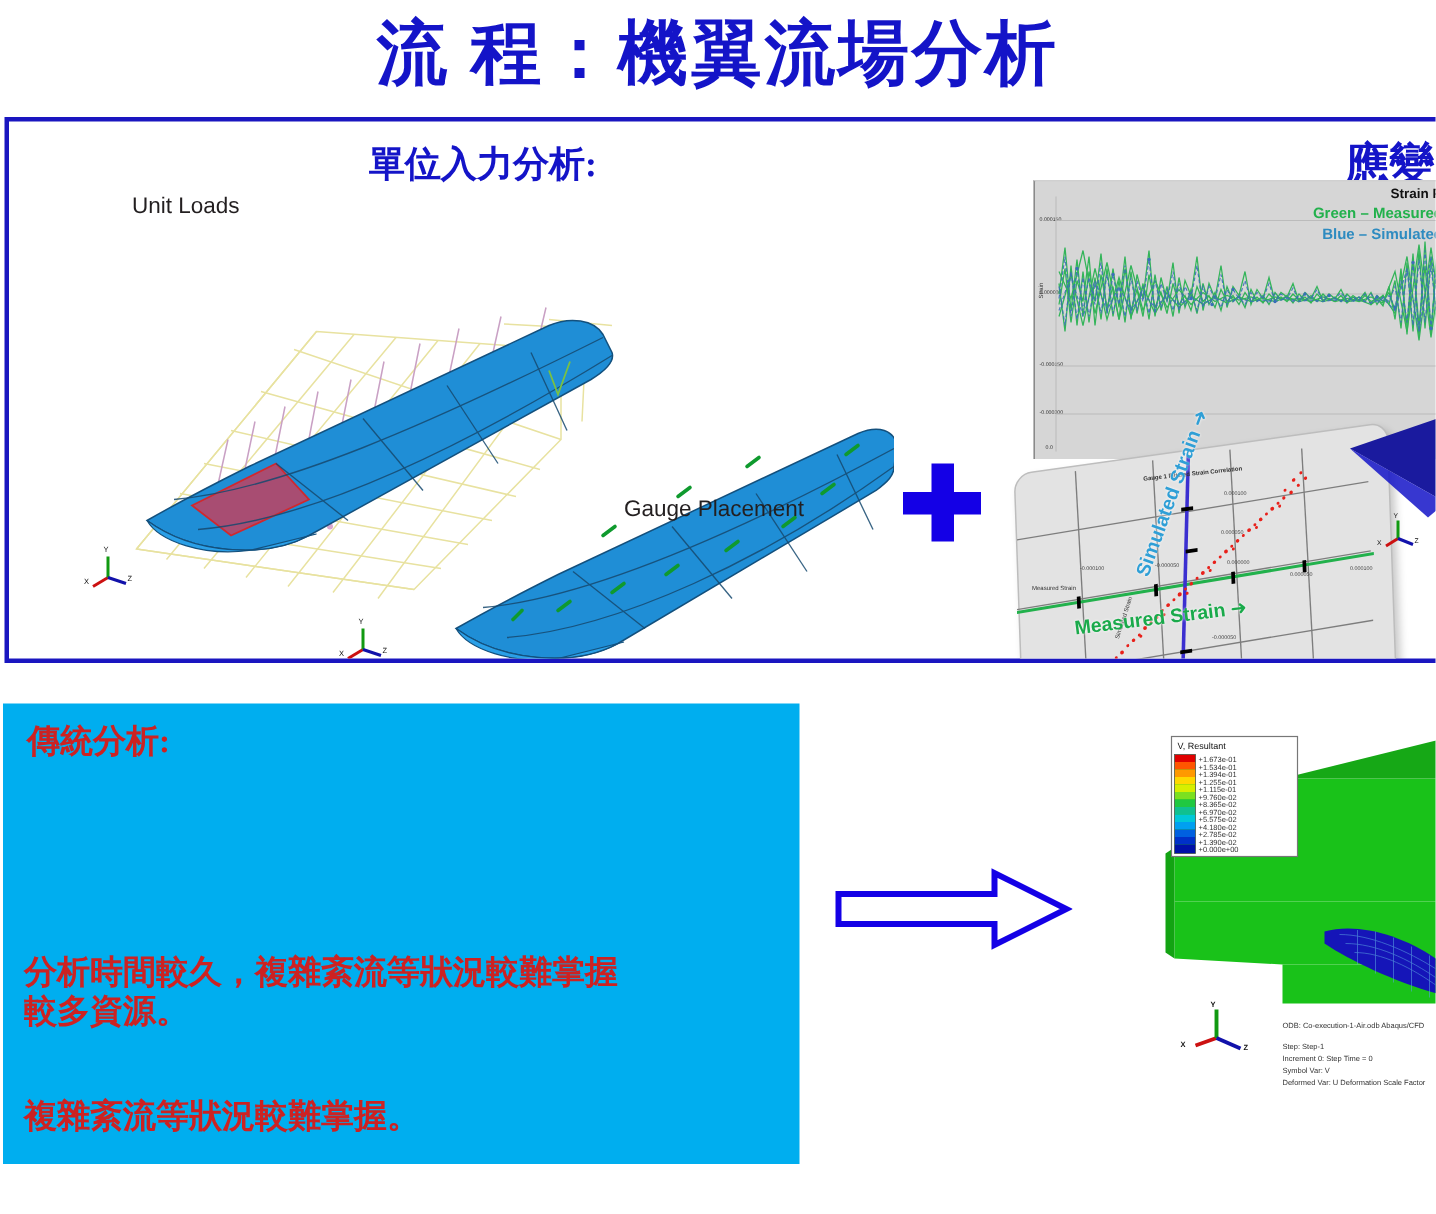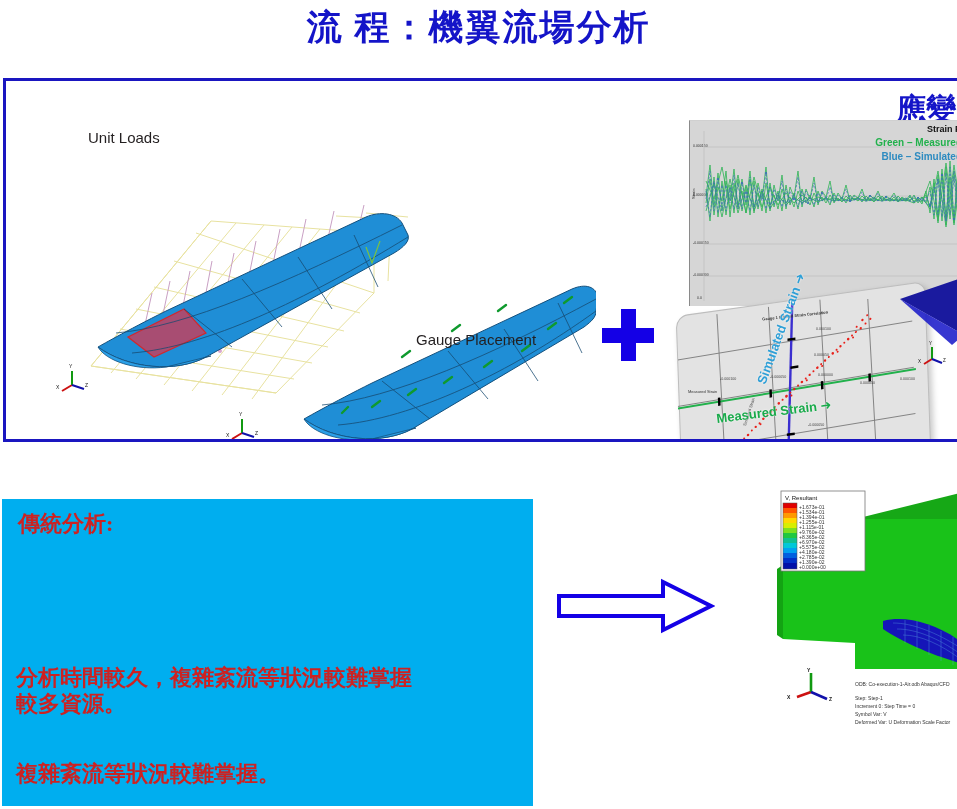--- a/index.html
+++ b/index.html
@@ -5,21 +5,21 @@
   html,body{margin:0;padding:0;background:#ffffff;}
   body{
     width:957px;height:809px;position:relative;overflow:hidden;
     font-family:"Liberation Sans","DejaVu Sans",sans-serif;
   }
 
   
   #slide-title{
     position:absolute;left:0;top:4px;width:957px;text-align:center;
     font-family:"Liberation Serif","DejaVu Serif",serif;
-    font-size:35px;font-weight:bold;color:#1414c8;letter-spacing:2px;
+    font-size:47px;font-weight:bold;color:#1414c8;letter-spacing:2px;
     white-space:nowrap;
   }
 
   
   #top-panel{
     position:absolute;left:3px;top:78px;width:960px;height:364px;
     border:3px solid #1a16c0;background:#ffffff;box-sizing:border-box;
     overflow:hidden;
   }
   .panel-heading{
@@ -93,21 +93,21 @@
   .sc-tinytitle{
     position:absolute;left:756px;top:232px;font-size:4px;color:#333;
     font-weight:bold;white-space:nowrap;transform:rotate(-6deg);
   }
   .sc-tick{position:absolute;font-size:3.6px;color:#444;white-space:nowrap;}
   .sc-mini-label{position:absolute;font-size:4px;color:#333;white-space:nowrap;}
 
   
   #cyan-box{
     position:absolute;left:2px;top:469px;width:531px;height:307px;
-    background:#00aeef;overflow:hidden;margin-top:30px;
+    background:#00aeef;overflow:hidden;
   }
   #cyan-box p{
     margin:0;padding:0;
     font-family:"Liberation Serif","DejaVu Serif",serif;
     font-size:22px;font-weight:bold;color:#cc2222;
     line-height:1.20;white-space:pre-line;
   }
   #cyan-heading{position:absolute;left:16px;top:12px;}
   #cyan-para-1{position:absolute;left:14px;top:73px;}
   #cyan-para-2{position:absolute;left:14px;top:166px;}
@@ -227,20 +227,21 @@
       <line x1="206" y1="272" x2="218" y2="276" stroke="#1111aa" stroke-width="2"></line>
       <text x="190" y="276" font-size="5" fill="#111">X</text>
       <text x="203" y="255" font-size="5" fill="#111">Y</text>
       <text x="219" y="274" font-size="5" fill="#111">Z</text>
     </g>
   </svg>
 
   <div class="plain-label" id="label-unit-loads">Unit Loads</div>
   <div class="plain-label" id="label-gauge">Gauge Placement</div>
 
+  <div class="panel-heading" id="heading-unit-loads">單位入力分析:</div>
   <div class="panel-heading" id="heading-strain">應變</div>
 
   <div id="plus-sign">
     <div class="bar h"></div>
       <div class="bar v"></div>
   </div>
 
   <div id="strain-plot">
     <div class="sp-title">Strain Plot</div>
     <div class="sp-green">Green – Measured</div>

